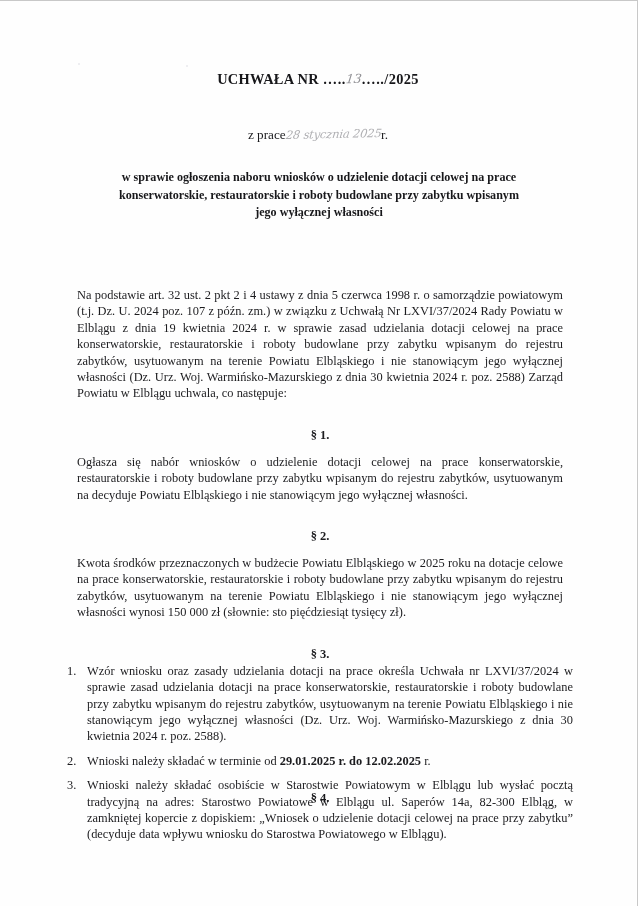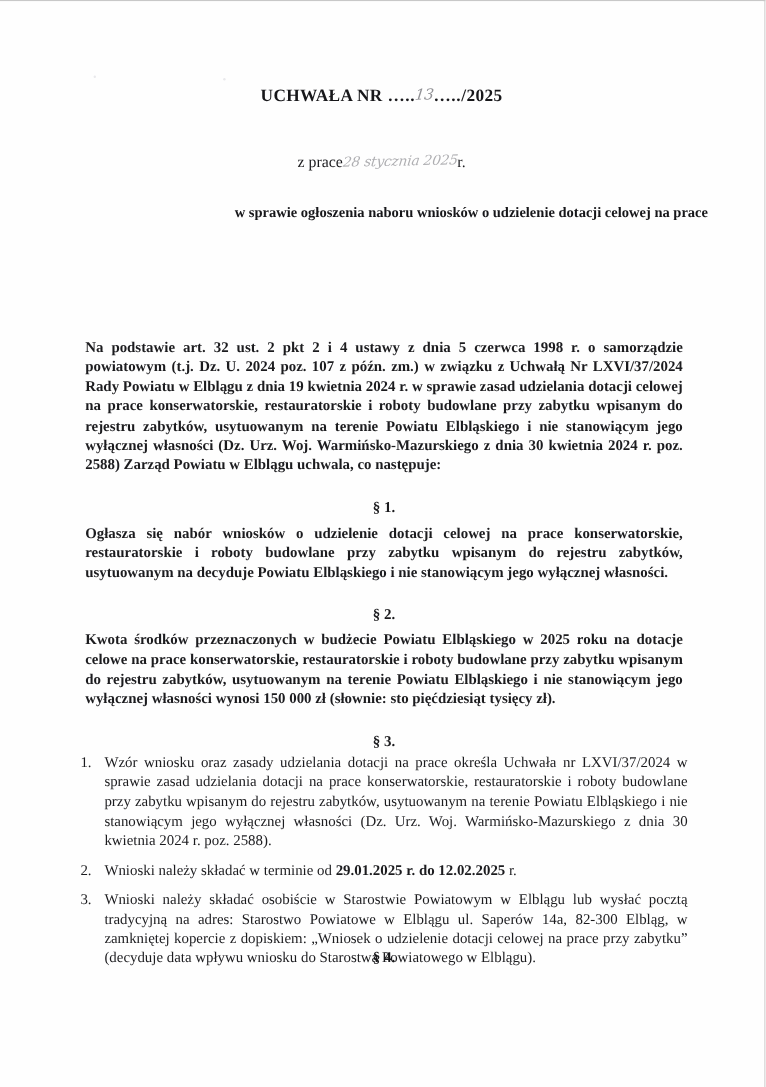--- a/index.html
+++ b/index.html
@@ -71,42 +71,41 @@
     opacity: 0.55;
     letter-spacing: -0.2px;
   }
 
   
   .subject {
     position: absolute;
     left: 48px;
     top: 168px;
     width: 542px;
-    text-align: right;
+    text-align: center;
     font-weight: bold;
     font-size: 12.1px;
     line-height: 17.5px;
     color: #17171a;
   }
 
   
   .body-wrap {
     position: absolute;
     left: 67px;
     top: 276px;
     width: 506px;
     font-size: 12.4px;
     line-height: 16.4px;
     color: #1c1c1f;
   }
   p.just {
-    margin: 4px;
+    margin: 10px;
     text-align: justify;
     text-justify: inter-word;
-    font-weight: bold;
   }
 
   .sect {
     text-align: center;
     font-weight: bold;
     font-size: 12.5px;
     margin: 0;
     padding: 0;
     line-height: 17px;
   }
@@ -165,20 +164,22 @@
     <span class="speck" style="left:186px; top:64px;"></span>
 
     <div class="title-block">
       <div class="title-line"><span>UCHWAŁA NR </span><span class="dots">…..</span><span class="hw">13</span><span class="dots">…../</span><span>2025</span></div>
     </div>
 
     <div class="dateline"><span>z prace</span><span class="hw">28 stycznia 2025</span><span>r.</span></div>
 
     <div class="subject">
       <div>w sprawie ogłoszenia naboru wniosków o udzielenie dotacji celowej na prace</div>
+      <div>konserwatorskie, restauratorskie i roboty budowlane przy zabytku wpisanym</div>
+      <div>jego wyłącznej własności</div>
     </div>
 
     <div class="body-wrap">
 
       <p class="just">Na podstawie art. 32 ust. 2 pkt 2 i 4 ustawy z dnia 5 czerwca 1998 r. o samorządzie powiatowym (t.j. Dz. U. 2024 poz. 107 z późn. zm.) w związku z Uchwałą Nr LXVI/37/2024 Rady Powiatu w Elblągu z dnia 19 kwietnia 2024 r. w sprawie zasad udzielania dotacji celowej na prace konserwatorskie, restauratorskie i roboty budowlane przy zabytku wpisanym do rejestru zabytków, usytuowanym na terenie Powiatu Elbląskiego i nie stanowiącym jego wyłącznej własności (Dz. Urz. Woj. Warmińsko-Mazurskiego z dnia 30 kwietnia 2024 r. poz. 2588) Zarząd Powiatu w Elblągu uchwala, co następuje:</p>
 
       <div class="sect-gap-before"></div>
       <p class="sect">§ 1.</p>
       <p class="just">Ogłasza się nabór wniosków o udzielenie dotacji celowej na prace konserwatorskie, restauratorskie i roboty budowlane przy zabytku wpisanym do rejestru zabytków, usytuowanym na decyduje Powiatu Elbląskiego i nie stanowiącym jego wyłącznej własności.</p>
 

